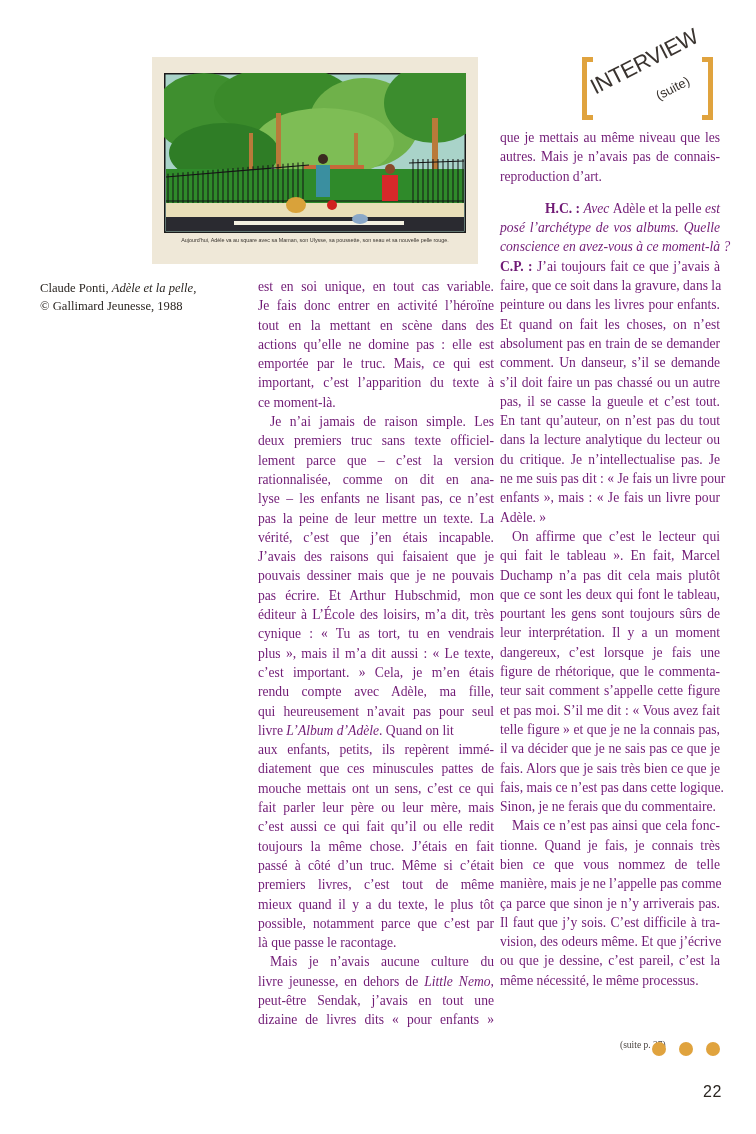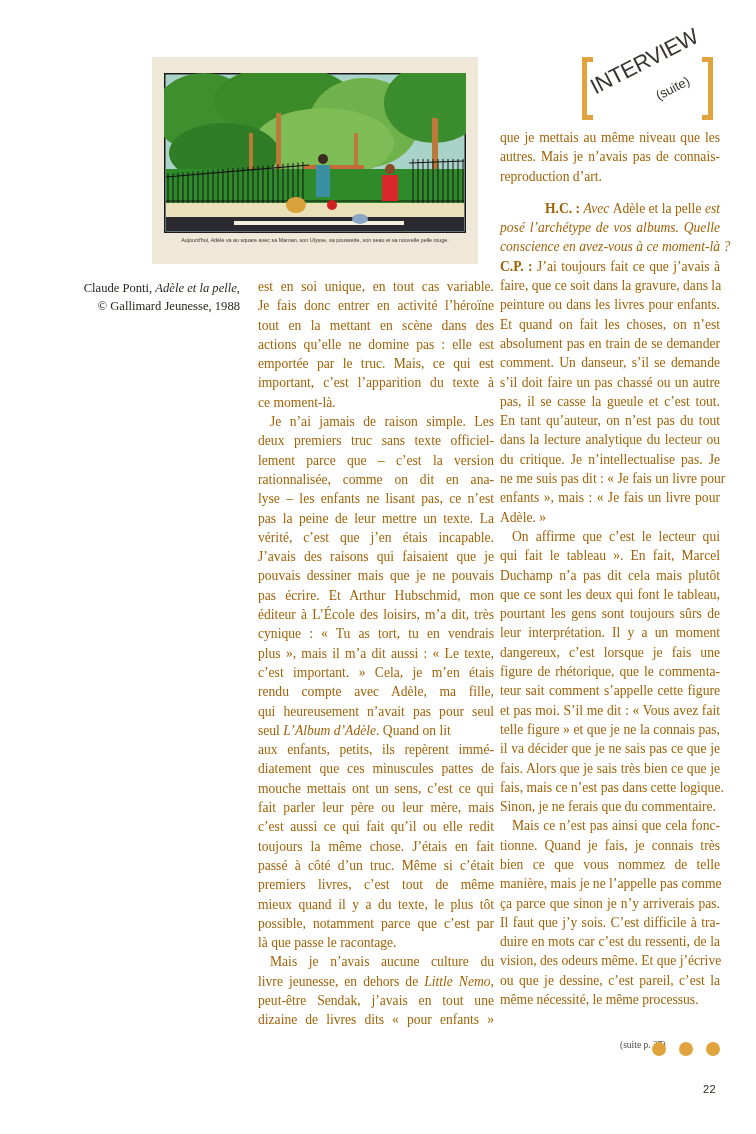--- a/index.html
+++ b/index.html
@@ -18,38 +18,38 @@
              border:5px solid #e0a33e; }
   .bracket.left { left:4px; border-right:none; }
   .bracket.right { left:124px; border-left:none; }
   .badge-title { position:absolute; left:20px; top:36px; font-family:"Liberation Sans", sans-serif;
                  font-size:22px; letter-spacing:-0.5px; color:#3a3430; font-weight:normal;
                  transform:rotate(-27deg); transform-origin:left bottom; white-space:nowrap; }
   .badge-sub { position:absolute; left:82px; top:50px; font-family:"Liberation Sans", sans-serif;
                font-size:13px; color:#3a3430; transform:rotate(-27deg); transform-origin:left bottom; }
 
   
-  .credit { position:absolute; left:40px; width:200px; text-align:right; font-size:12.6px; line-height:18px; color:#2b2622; top:279px; }
+  .credit { position:absolute; left:40px; width:200px; text-align:left; font-size:12.6px; line-height:18px; color:#2b2622; top:279px; }
   .credit .it { font-style:italic; }
 
   
-  .col { position:absolute; font-size:13.6px; line-height:19.3px; color:#a16207; }
+  .col { position:absolute; font-size:13.6px; line-height:19.3px; color:#701a75; }
   .col-mid { left:258px; width:236px; top:277px; }
   .col-right { left:500px; width:220px; top:128px; }
   .line { display:block; height:19.3px; white-space:nowrap; text-align:justify; text-align-last:justify; }
   .line.last { text-align-last:left; }
   .line.indent { padding-left:12px; }
   .gap { display:block; height:13px; }
   .it { font-style:italic; }
   .bold { font-weight:bold; }
 
   
   .continued { position:absolute; top:1040px; left:620px; font-size:9.5px; color:#4a4440; }
   .dot { position:absolute; top:1042px; width:14px; height:14px; border-radius:50%; background:#e0a33e; }
-  .page-num { position:absolute; top:1083px; left:703px; font-family:"Liberation Sans", sans-serif; font-size:11px; color:#2b2622; letter-spacing:0.5px; }
+  .page-num { position:absolute; top:1083px; left:703px; font-family:"Liberation Sans", sans-serif; font-size:16px; color:#2b2622; letter-spacing:0.5px; }
 </style>
 </head>
 <body>
 
 <div class="plate">
   <svg width="302" height="160" viewBox="0 0 302 160">
     <rect x="0" y="0" width="302" height="160" fill="#1a1a1a"></rect>
     <rect x="1.5" y="1.5" width="299" height="157" fill="#a9d3c9"></rect>
 
     <ellipse cx="40" cy="40" rx="50" ry="40" fill="#3f8f2f"></ellipse>
@@ -164,21 +164,21 @@
   <span class="line">J’avais des raisons qui faisaient que je</span>
   <span class="line">pouvais dessiner mais que je ne pouvais</span>
   <span class="line">pas écrire. Et Arthur Hubschmid, mon</span>
   <span class="line">éditeur à L’École des loisirs, m’a dit, très</span>
   <span class="line">cynique : « Tu as tort, tu en vendrais</span>
   <span class="line">plus », mais il m’a dit aussi : « Le texte,</span>
   <span class="line">c’est important. » Cela, je m’en étais</span>
   <span class="line">rendu compte avec Adèle, ma fille,</span>
   <span class="line">qui heureusement n’avait pas pour seul</span>
   <span class="line" style="display:flex;justify-content:space-between;">
-      <span><span>seul </span><span class="it">L’Album d’Adèle</span><span>. Quand on lit</span></span>
+      <span><span>livre </span><span class="it">L’Album d’Adèle</span><span>. Quand on lit</span></span>
     </span>
   <span class="line">aux enfants, petits, ils repèrent immé-</span>
   <span class="line">diatement que ces minuscules pattes de</span>
   <span class="line">mouche mettais ont un sens, c’est ce qui</span>
   <span class="line">fait parler leur père ou leur mère, mais</span>
   <span class="line">c’est aussi ce qui fait qu’il ou elle redit</span>
   <span class="line">toujours la même chose. J’étais en fait</span>
   <span class="line">passé à côté d’un truc. Même si c’était</span>
   <span class="line">premiers livres, c’est tout de même</span>
   <span class="line">mieux quand il y a du texte, le plus tôt</span>
@@ -236,21 +236,20 @@
     <span class="line">il va décider que je ne sais pas ce que je</span>
     <span class="line">fais. Alors que je sais très bien ce que je</span>
     <span class="line">fais, mais ce n’est pas dans cette logique.</span>
     <span class="line last">Sinon, je ne ferais que du commentaire.</span>
     <span class="line indent">Mais ce n’est pas ainsi que cela fonc-</span>
     <span class="line">tionne. Quand je fais, je connais très</span>
     <span class="line">bien ce que vous nommez de telle</span>
     <span class="line">manière, mais je ne l’appelle pas comme</span>
     <span class="line">ça parce que sinon je n’y arriverais pas.</span>
     <span class="line">Il faut que j’y sois. C’est difficile à tra-</span>
-    <span class="line">duire en mots car c’est du ressenti, de la</span>
     <span class="line">vision, des odeurs même. Et que j’écrive</span>
     <span class="line">ou que je dessine, c’est pareil, c’est la</span>
     <span class="line last">même nécessité, le même processus.</span>
   </div>
 </div>
 
 <a class="continued">(suite p. 27)</a>
 <div class="dot" style="left:652px"></div>
 <div class="dot" style="left:679px"></div>
 <div class="dot" style="left:706px"></div>

